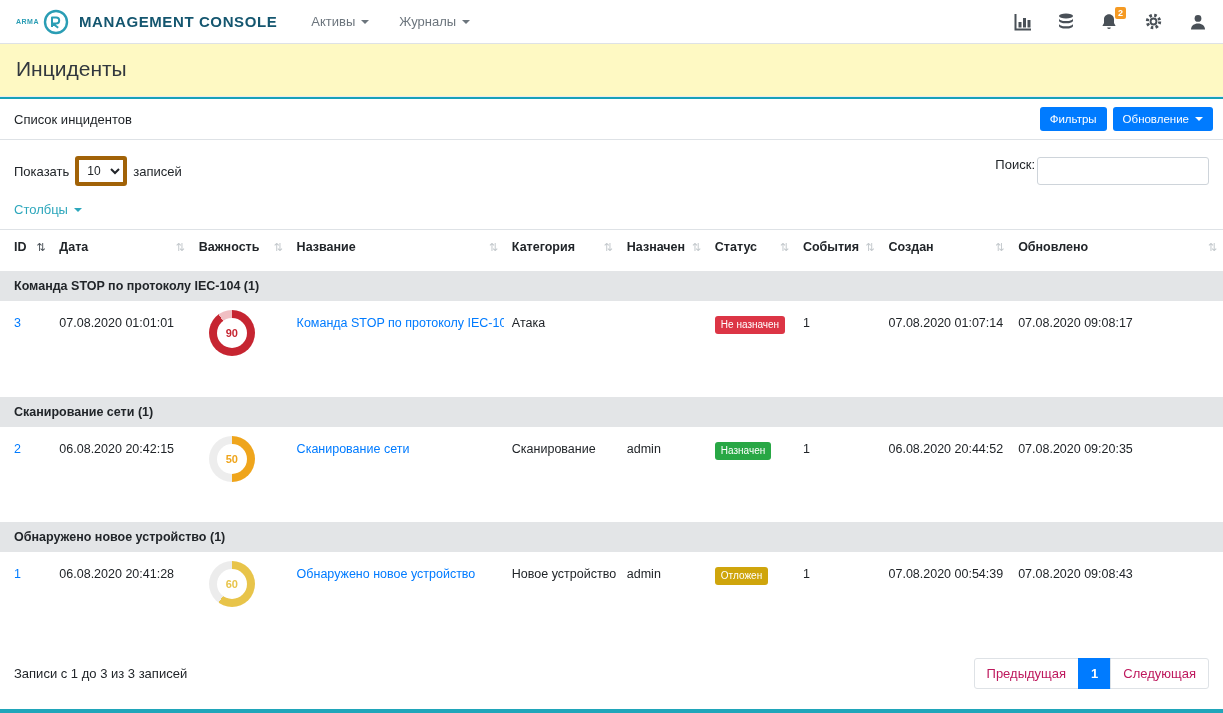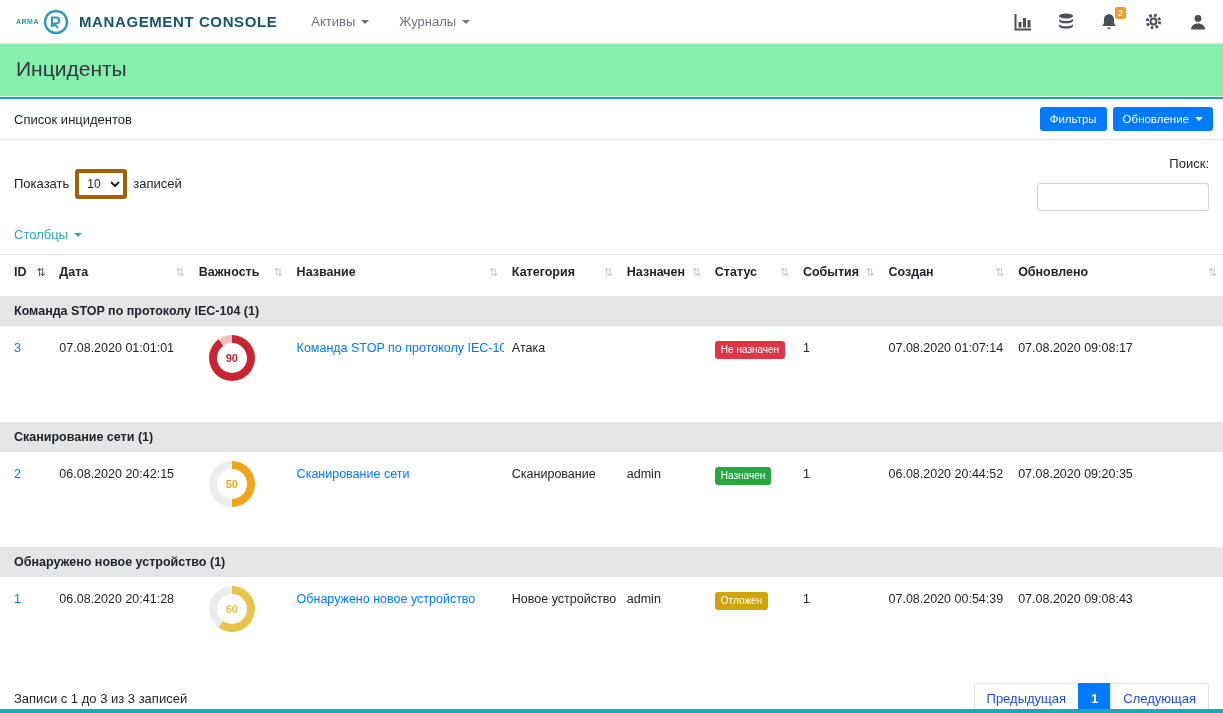--- a/index.html
+++ b/index.html
@@ -13,35 +13,35 @@
   .brand-arma { font-size:7px; font-weight:bold; color:#2a9db4; letter-spacing:.5px; }
   .brand-title { font-size:15px; font-weight:bold; color:#14566f; letter-spacing:.6px; margin-left:6px; }
   .nav-menus { display:flex; gap:30px; margin-left:34px; }
   .nav-menu { color:#6c757d; text-decoration:none; font-size:13px; cursor:pointer; display:flex; align-items:center; }
   .caret { display:inline-block; width:0; height:0; border-left:4px solid transparent; border-right:4px solid transparent; border-top:4px solid currentColor; margin-left:6px; }
   .nav-icons { margin-left:auto; display:flex; align-items:center; gap:26px; }
   .nav-icon-btn { position:relative; cursor:pointer; display:flex; align-items:center; }
   .bell-badge { position:absolute; top:-6px; right:-8px; background:#f59a23; color:#fff; font-size:9px; font-weight:bold; padding:1px 3px; border-radius:2px; line-height:1.2; }
 
   
-  .page-title-bar { padding:13px 16px 15px; background:#86efac; border-bottom:1px solid #e9ecef; }
+  .page-title-bar { padding:13px 16px 15px; background:#fef9c3; border-bottom:1px solid #e9ecef; }
   .page-title { font-size:21px; font-weight:400; color:#32383e; }
 
   
   .card { border-top:2px solid #17a2b8; background:#fff; }
   .card-header { display:flex; align-items:center; justify-content:space-between; padding:8px 10px 8px 14px; border-bottom:1px solid #dee2e6; }
   .card-title { font-size:13px; color:#212529; }
   .header-buttons { display:flex; gap:6px; }
   .btn-blue { background:#007bff; color:#fff; border:none; border-radius:3px; padding:6px 10px; font-size:11.5px; font-family:inherit; cursor:pointer; display:flex; align-items:center; }
 
   
   .controls-row { display:flex; align-items:center; justify-content:space-between; padding:16px 14px 10px; }
   .show-control { display:flex; align-items:center; gap:6px; font-size:13px; }
   .length-select { font-family:inherit; font-size:12px; padding:3px 4px; border:4px solid #a16207; border-radius:3px; width:52px; background:#fff; color:#212529; }
-  .search-control { display:flex; align-items:flex-end; gap:12px; font-size:13px;flex-direction:column; }
+  .search-control { display:flex; align-items:flex-start; gap:2px; font-size:13px; }
   .search-input { width:172px; height:28px; border:1px solid #ced4da; border-radius:3px; padding:0 8px; font-family:inherit; font-size:13px; }
   .columns-control { padding:6px 14px 12px; }
   .columns-link { color:#2da7bc; font-size:13px; text-decoration:none; cursor:pointer; display:inline-flex; align-items:center; }
 
   
   table.incidents { width:100%; border-collapse:collapse; table-layout:fixed; font-size:12.5px; }
   thead th { text-align:left; font-weight:bold; color:#212529; padding:10px 20px 10px 8px; border-top:1px solid #dee2e6; border-bottom:2px solid #dee2e6; position:relative; white-space:nowrap; cursor:pointer; }
   thead th:first-child { padding-left:14px; }
   .sort { position:absolute; right:6px; top:50%; transform:translateY(-50%); color:#c3c8cc; font-size:11px; font-weight:normal; }
   .sort.sorted { color:#495057; }
@@ -50,21 +50,21 @@
   tr.data-row td:first-child { padding-left:14px; }
   a.lnk { color:#007bff; text-decoration:none; cursor:pointer; }
   .donut { width:46px; height:46px; border-radius:50%; display:flex; align-items:center; justify-content:center; margin-top:-6px; margin-left:10px; }
   .donut-hole { width:30px; height:30px; border-radius:50%; background:#fff; display:flex; align-items:center; justify-content:center; font-size:11px; font-weight:bold; }
   .status-badge { display:inline-block; color:#fff; font-size:10px; font-weight:normal; padding:3px 6px; border-radius:3px; line-height:1.2; }
 
   
   .footer-row { display:flex; align-items:center; justify-content:space-between; padding:14px 14px 18px;text-align:center; }
   .records-info { font-size:13px; color:#212529; }
   .pagination { display:flex; }
-  .page-btn { border:1px solid #dee2e6; background:#fff; color:#1d4ed8; font-size:13px; padding:7px 12px; margin-left:-1px; cursor:pointer; text-decoration:none; }
+  .page-btn { border:1px solid #dee2e6; background:#fff; color:#be185d; font-size:13px; padding:7px 12px; margin-left:-1px; cursor:pointer; text-decoration:none; }
   .page-btn:first-child { border-radius:3px 0 0 3px; }
   .page-btn:last-child { border-radius:0 3px 3px 0; }
   .page-btn.active { background:#007bff; border-color:#007bff; color:#fff; font-weight:bold; }
 
   .bottom-line { position:absolute; left:0; right:0; bottom:0; height:4px; background:#20a6ba; }
   svg { display:block; }
 </style>
 </head>
 <body>
 

